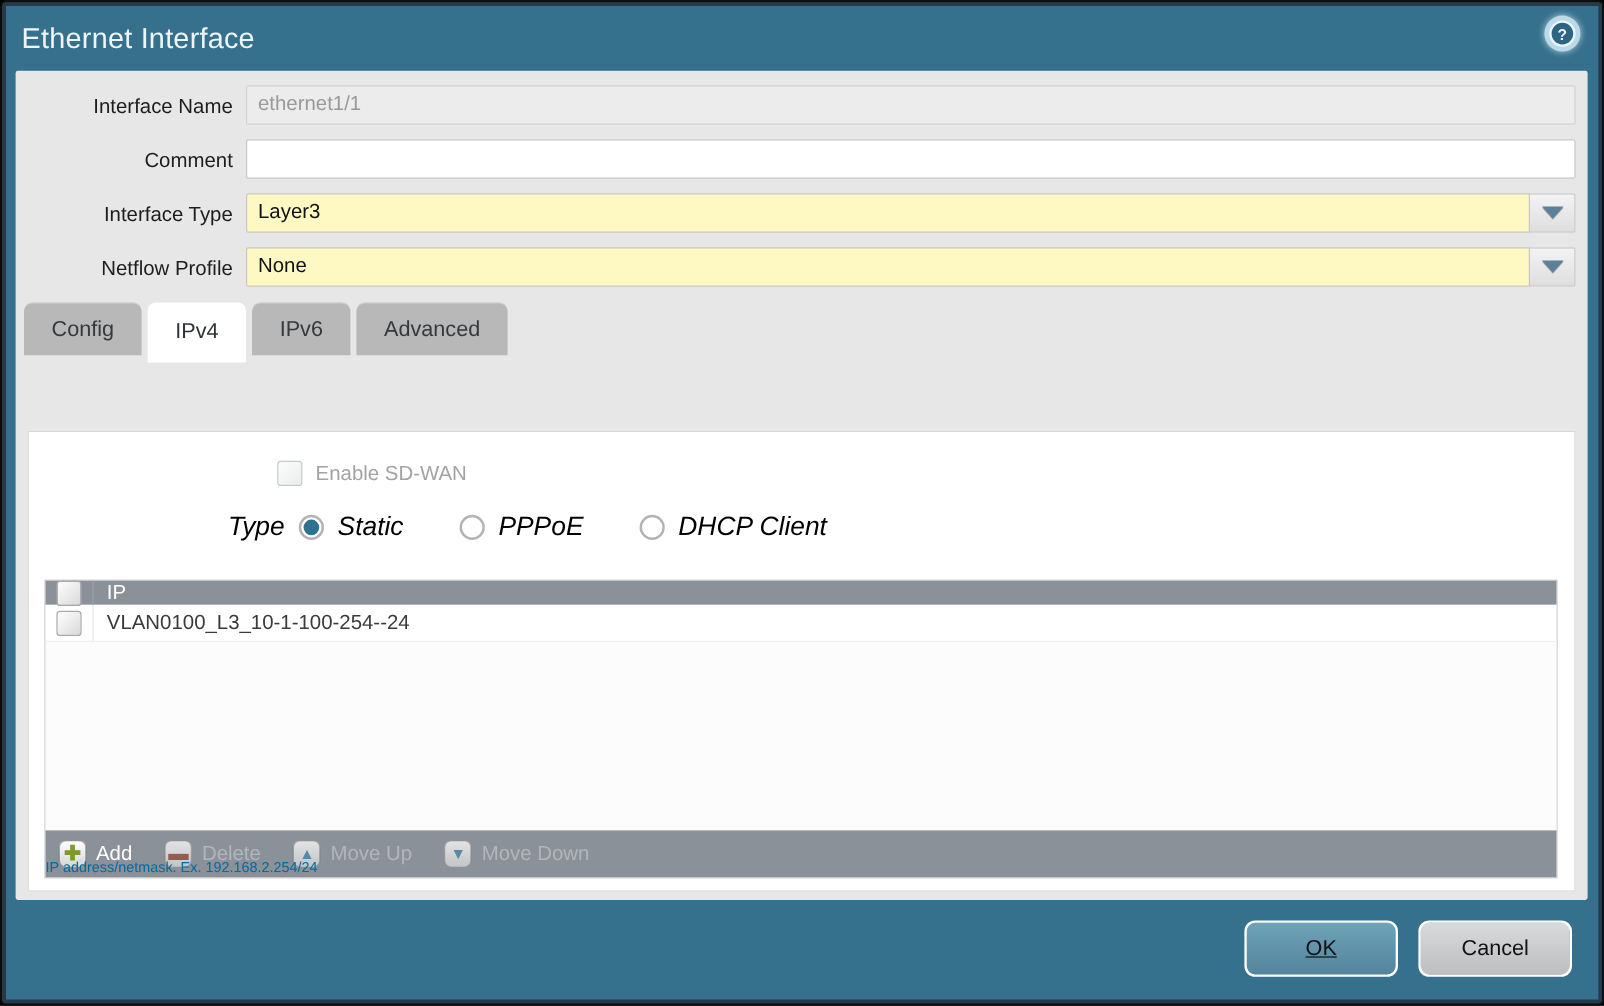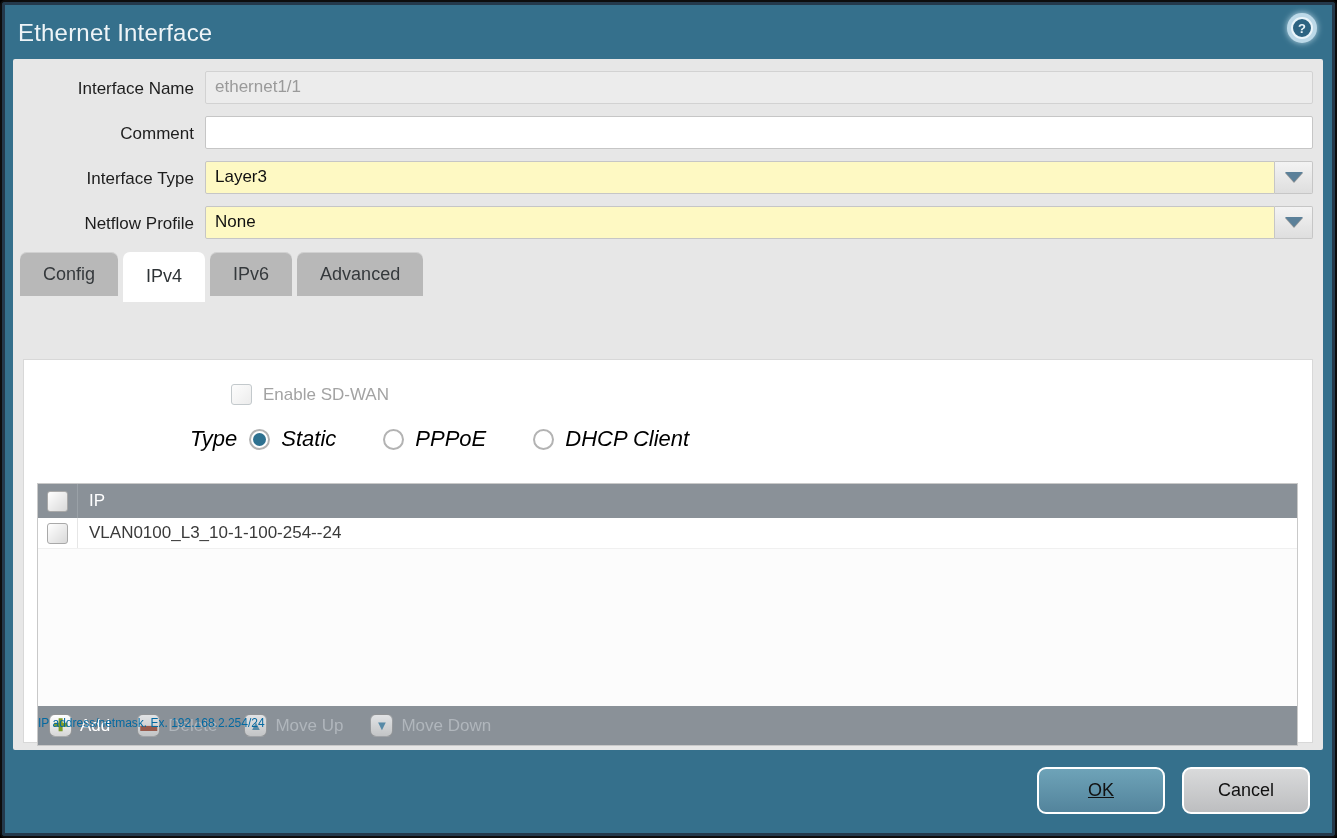--- a/index.html
+++ b/index.html
@@ -62,21 +62,21 @@
   .type-row { display:flex; align-items:center; margin:21px 0 0 166px; font-size:22px; color:#000;font-style:italic; }
   .type-row .tlabel { margin-right:12px; }
   .radio { width:21px; height:21px; border-radius:50%; border:2px solid #b3b3b3; background:#fff;
     position:relative; flex:0 0 21px; cursor:pointer; }
   .radio.selected::after { content:""; position:absolute; inset:2px; border-radius:50%; background:#2e7190; }
   .radio-label { margin:0 0 0 11px; }
   .radio-gap { width:47px; }
 
   
   .iptable { position:absolute; left:13px; right:14px; top:123px; border:1px solid #c9c9c9; }
-  .ithead { background:#8a9198; height:34px; display:flex; align-items:center; }
+  .ithead { background:#8a9198; height:20px; display:flex; align-items:center; }
   .itcheckcell { width:40px; display:flex; justify-content:center; align-items:center; align-self:stretch;
     border-right:1px solid #9aa1a7; }
   .ithead .hlabel { color:#fff; font-size:17px; padding-left:11px; }
   .itrow { background:#fff; height:31px; display:flex; align-items:center; border-bottom:1px solid #f0f0f0; }
   .itrow .rtext { font-size:17px; color:#3a3a3a; padding-left:11px; }
   .itempty { height:157px; background:#fcfcfc; }
   .ittoolbar { background:#8a9198; height:39px; display:flex; align-items:center; gap:27px; padding-left:11px; }
   .toolbtn { display:flex; align-items:center; gap:8px; font-size:17px; cursor:pointer; }
   .toolbtn .ticon { width:23px; height:23px; border-radius:6px; background:linear-gradient(#ffffff,#d6d6d6);
     border:1px solid rgba(40,45,50,.4); display:flex; align-items:center; justify-content:center;

